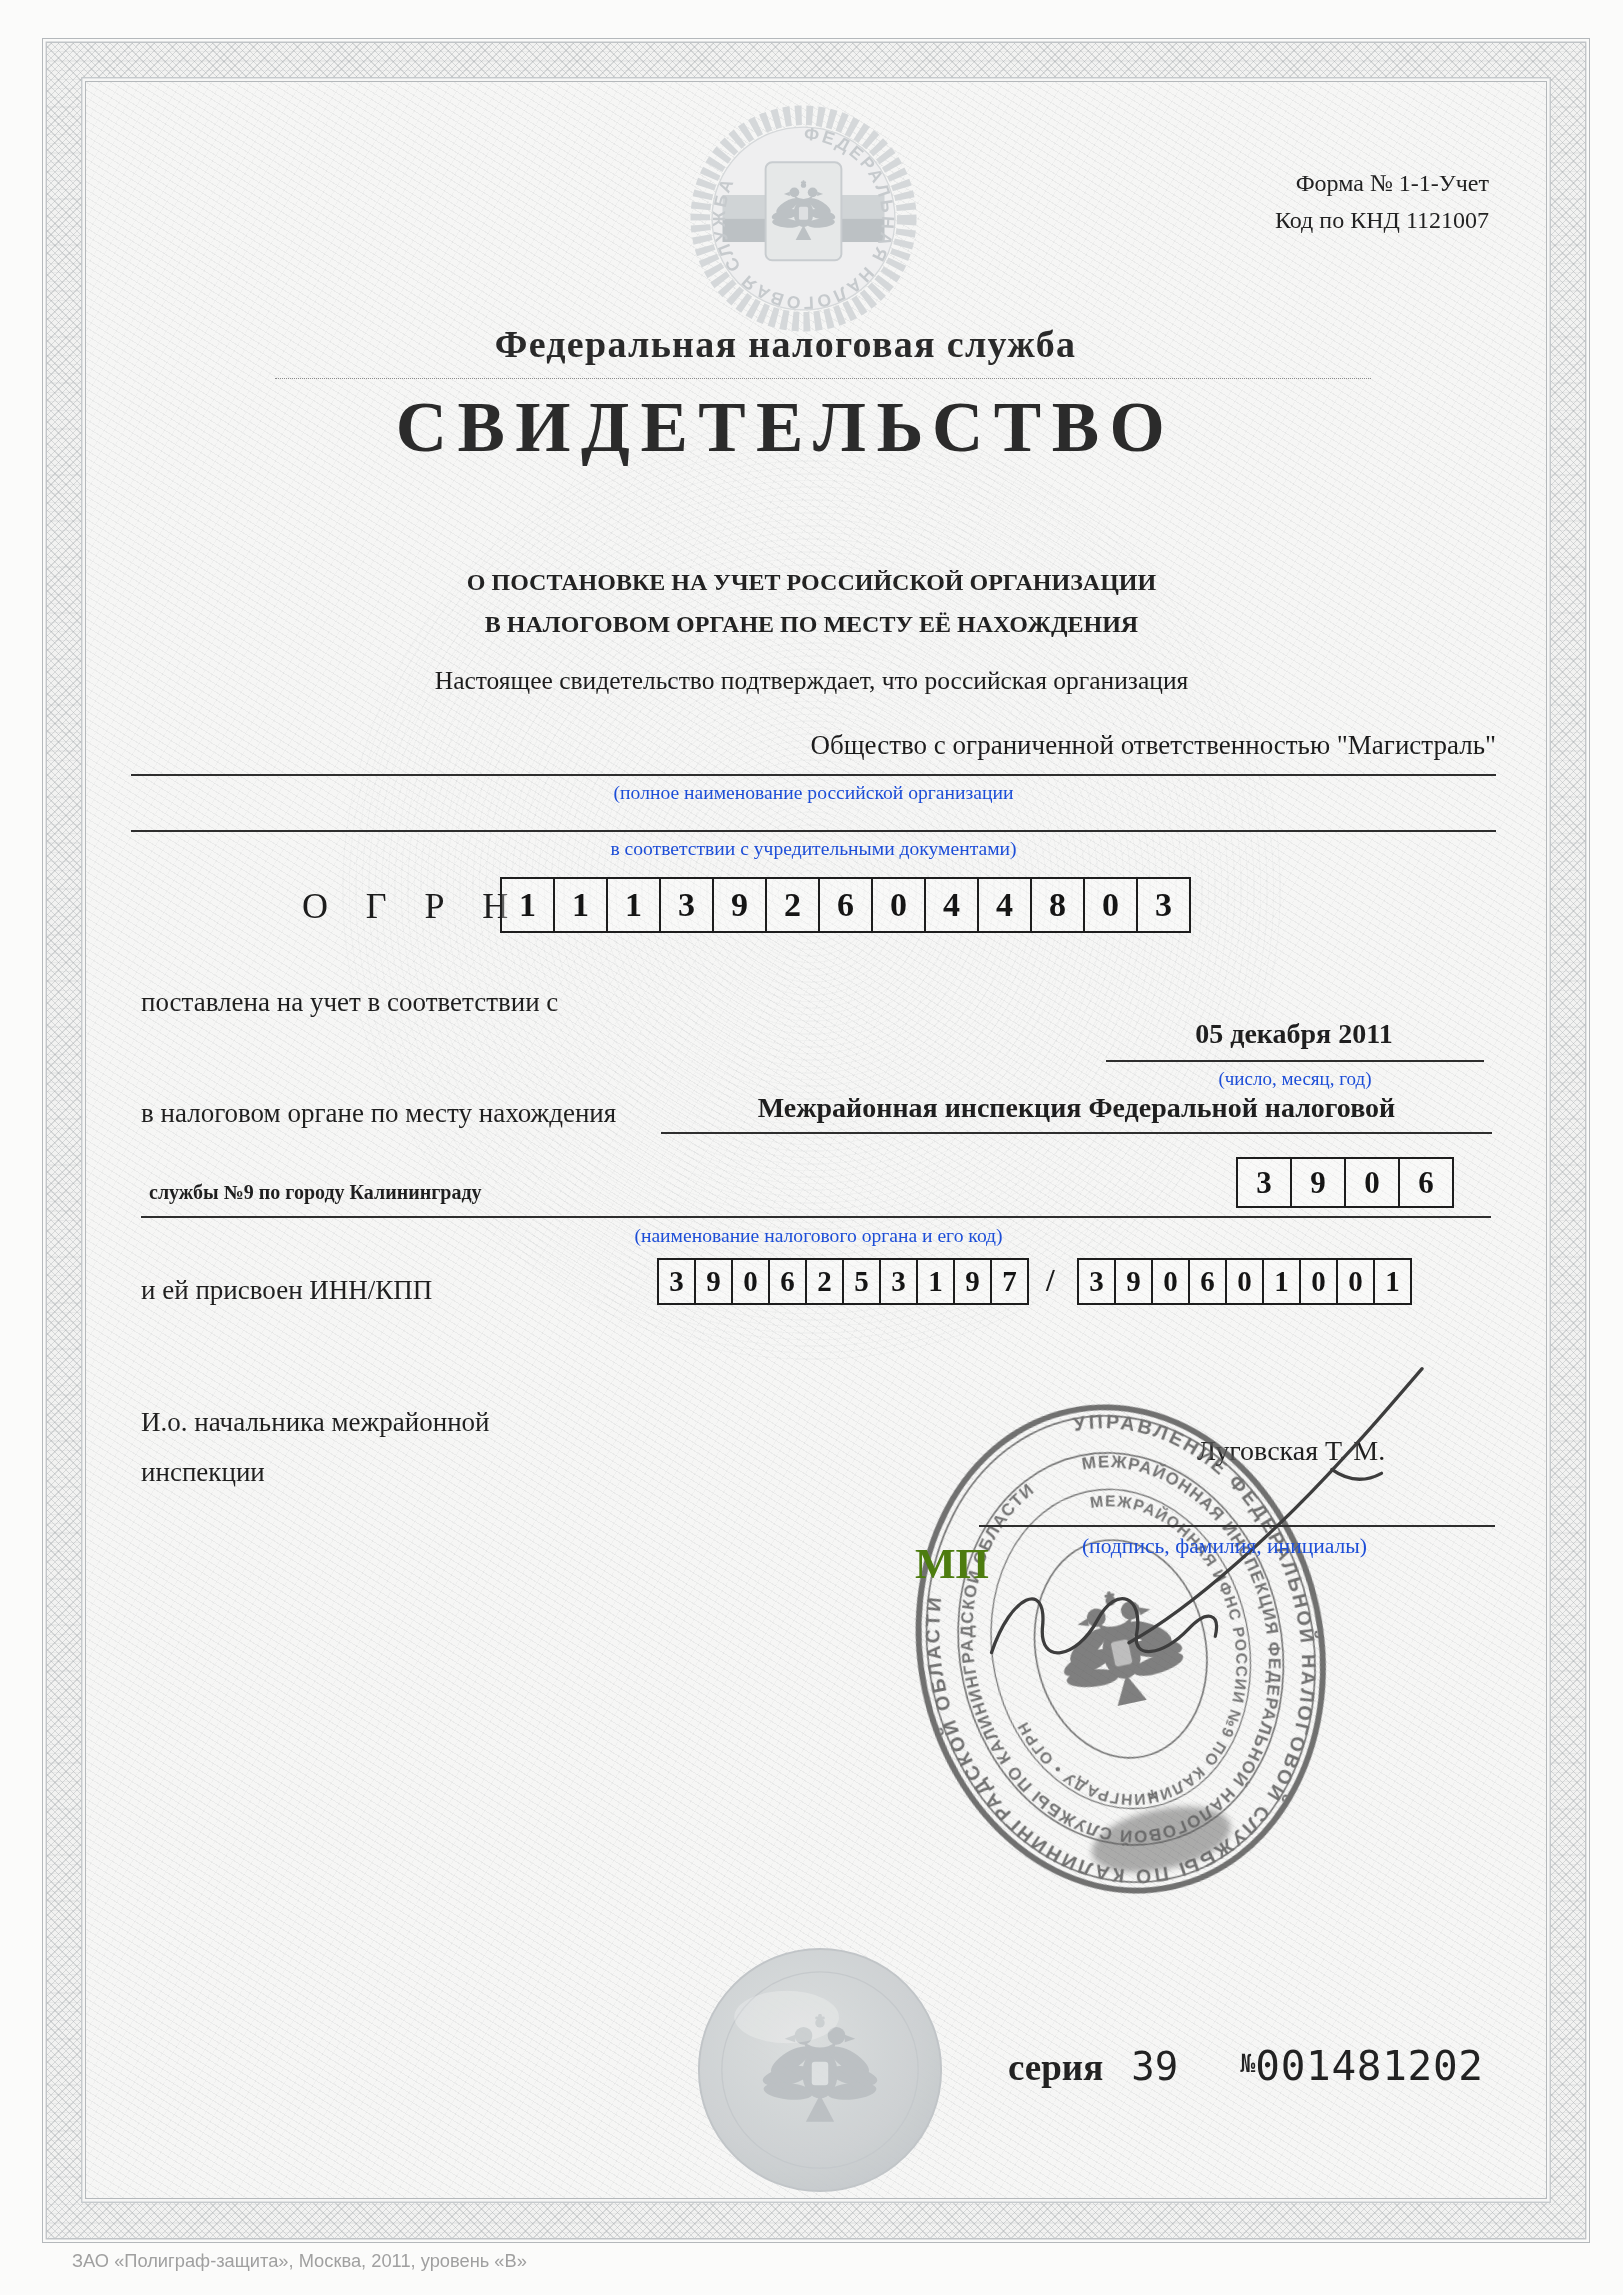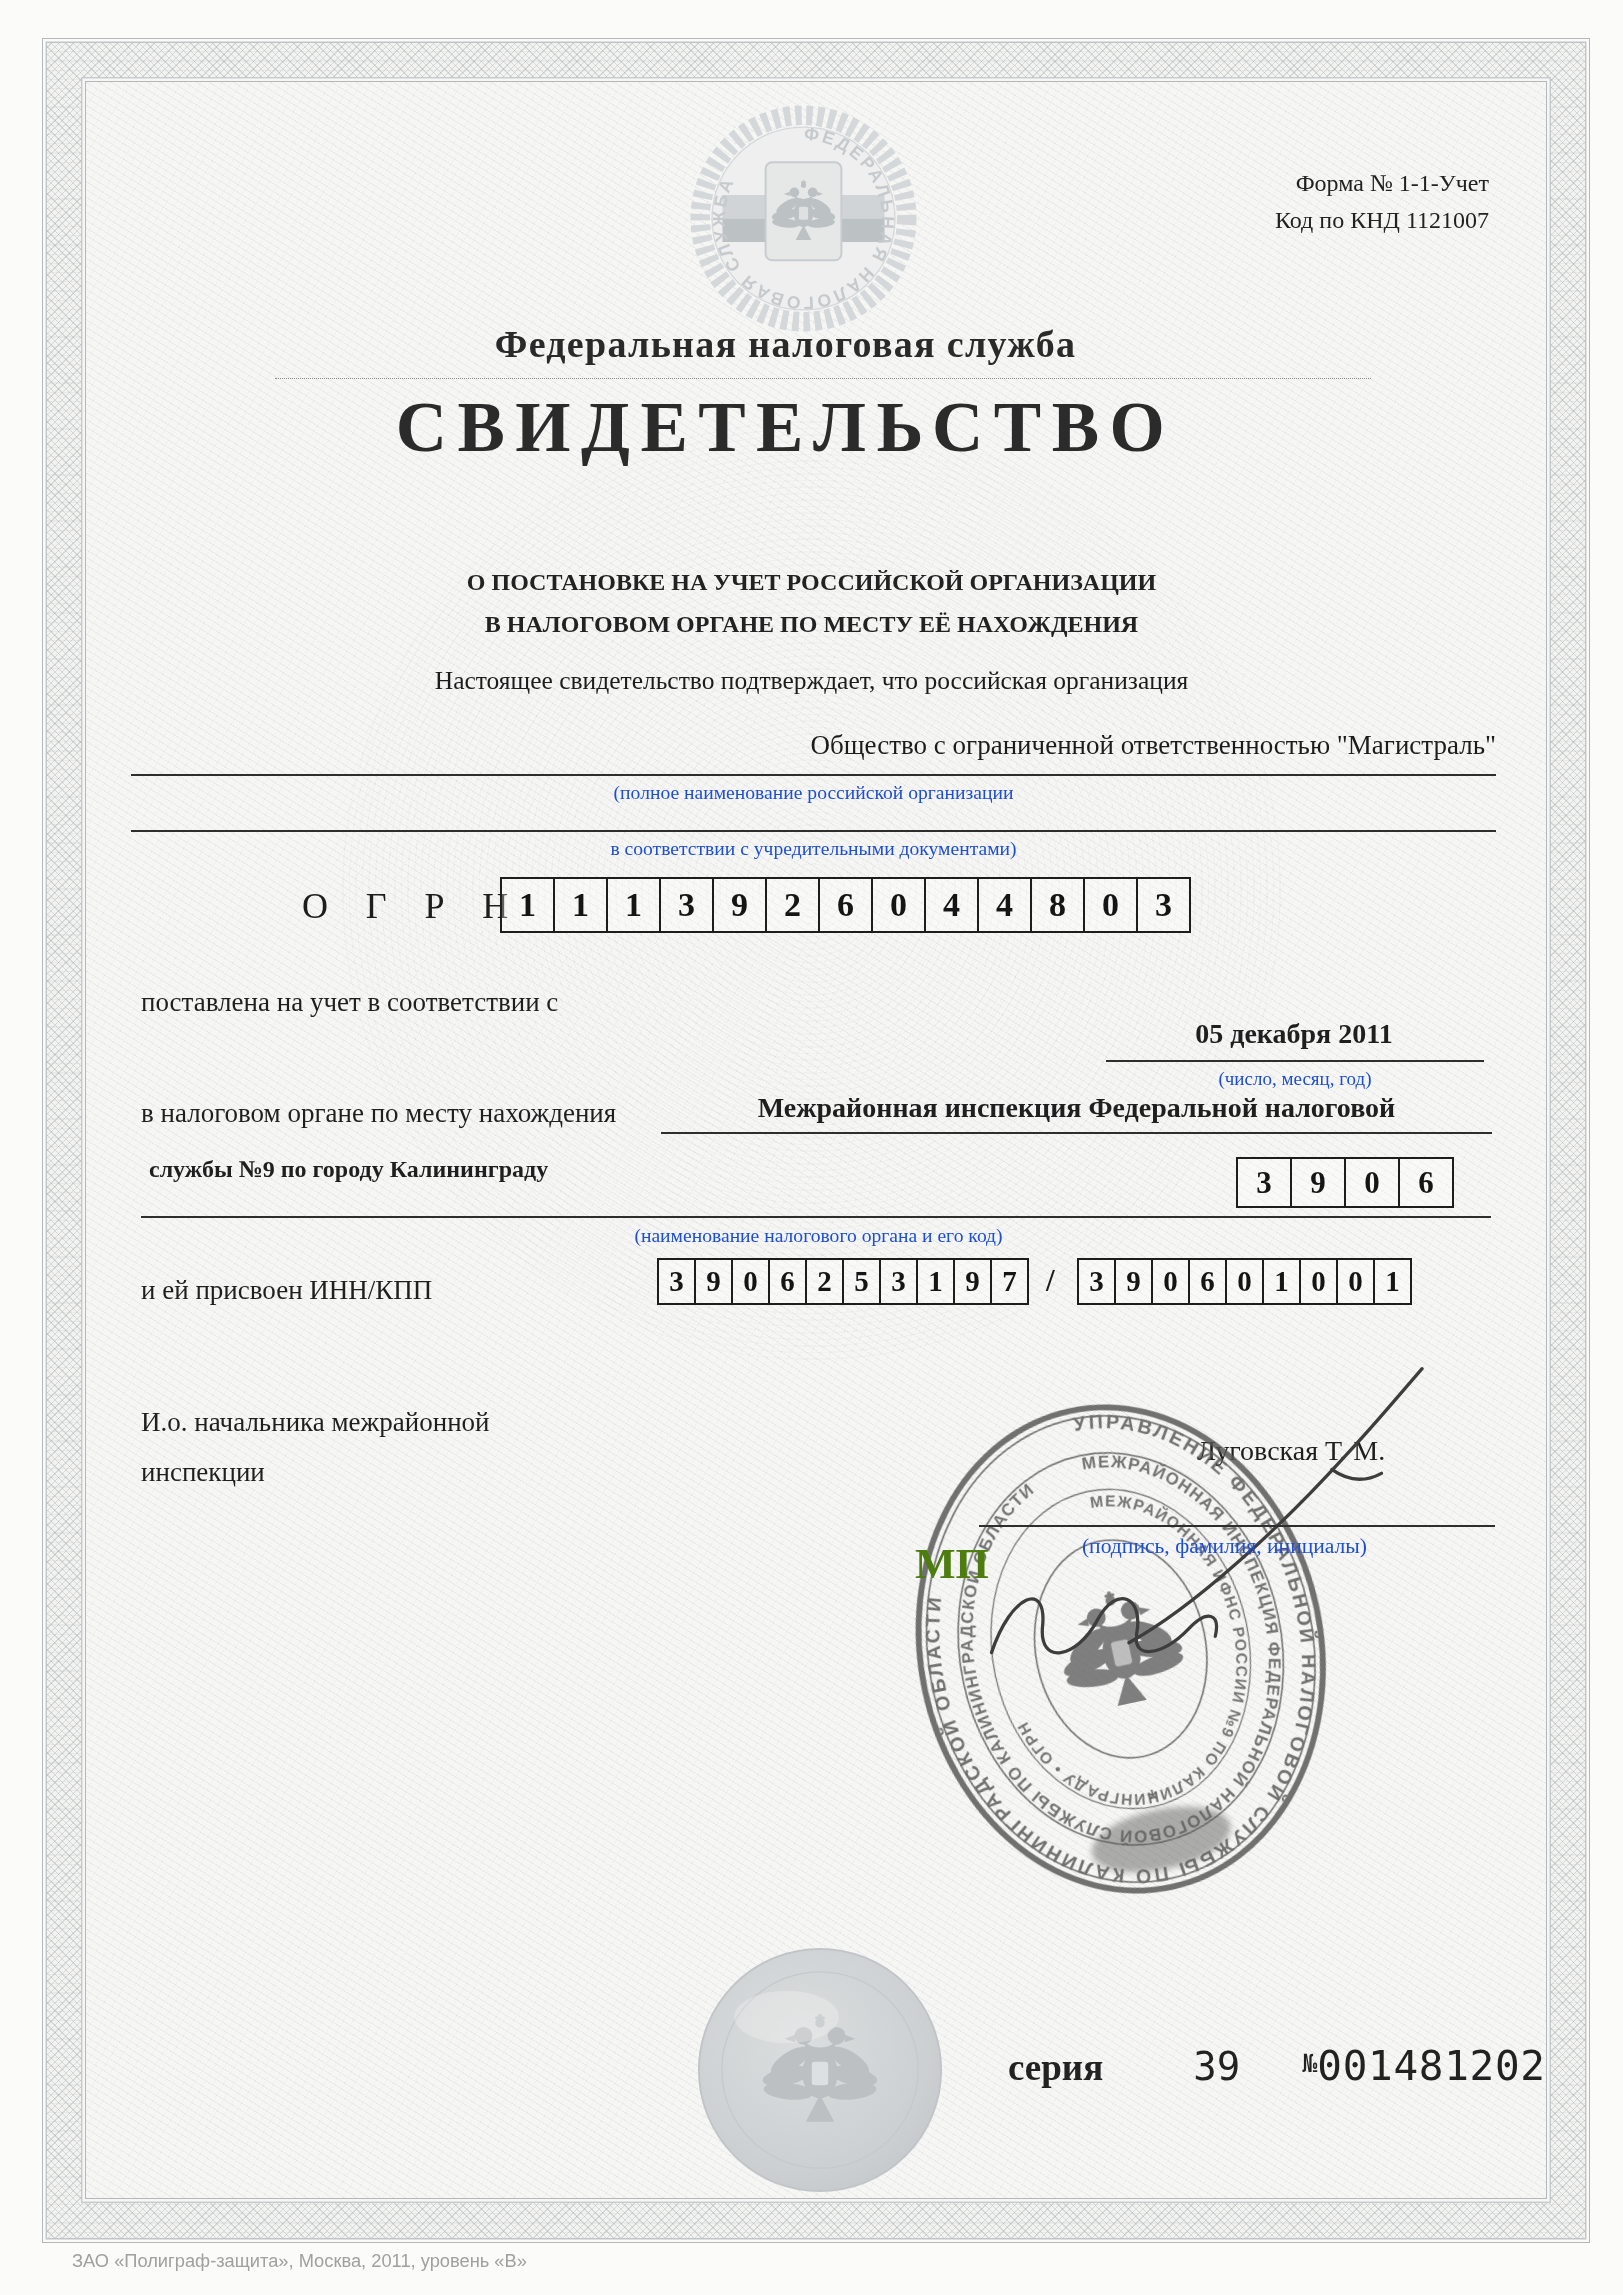--- a/index.html
+++ b/index.html
@@ -60,21 +60,21 @@
   
   .stamp-wrap{left:902px;top:1386px;width:439px;height:533px;transform:rotate(-12deg);
     filter:blur(0.5px);opacity:.82;}
   .sig-svg{left:913px;top:1345px;width:602px;height:432px;pointer-events:none;}
   .mp{left:915px;top:1539px;font-size:43px;font-weight:bold;color:#4d7c0f;z-index:6;}
   
   .seal-wrap{left:695px;top:1945px;width:250px;height:250px;opacity:.95;}
   
   .serial{top:2042px;left:1008px;display:flex;align-items:baseline;color:#222;}
   .serial .w1{font-size:37px;font-weight:bold;font-family:"Liberation Serif",serif;}
-  .serial .w2{font-size:39px;font-family:"DejaVu Sans Mono","Liberation Mono",monospace;margin-left:90px;}
+  .serial .w2{font-size:39px;font-family:"DejaVu Sans Mono","Liberation Mono",monospace;margin-left:28px;}
   .serial .nsign{font-size:25px;font-family:"DejaVu Sans Mono",monospace;margin-left:62px;transform:translateY(-7.9px);}
   .serial .w3{font-size:41px;font-family:"DejaVu Sans Mono","Liberation Mono",monospace;letter-spacing:0.7px;}
   .footer-credit{left:72px;top:2250px;font-family:"Liberation Sans",sans-serif;font-size:18.3px;color:#a0a0a0;}
   svg text{font-family:"Liberation Sans",sans-serif;}
 </style>
 </head>
 <body>
 
 <div class="page">
 
@@ -158,21 +158,21 @@
       <div class="digit-cell">3</div>
     </div>
 
   <div class="abs body-line" style="left:141px;top:987px;">поставлена  на учет в соответствии с</div>
   <div class="abs body-line bold" style="left:1106px;top:1018px;width:376px;text-align:center;font-size:28px;">05 декабря 2011</div>
   <div class="abs rule" style="left:1106px;top:1060px;width:378px;"></div>
   <div class="abs cap" style="left:1106px;top:1068px;width:378px;font-size:19px;">(число, месяц, год)</div>
   <div class="abs body-line" style="left:141px;top:1098px;">в налоговом органе по месту нахождения</div>
   <div class="abs body-line bold" style="left:661px;top:1092px;width:831px;text-align:center;font-size:28px;">Межрайонная инспекция Федеральной налоговой</div>
   <div class="abs rule" style="left:661px;top:1132px;width:831px;"></div>
-  <div class="abs body-line bold" style="left:149px;top:1156px;font-size:24px;">службы №9 по городу Калининграду</div>
+  <div class="abs body-line bold" style="left:149px;top:1181px;font-size:20px;">службы №9 по городу Калининграду</div>
   <div class="abs digit-row code-row" style="left:1236px;top:1157px;">
       <div class="digit-cell">3</div>
       <div class="digit-cell">9</div>
       <div class="digit-cell">0</div>
       <div class="digit-cell">6</div>
     </div>
   <div class="abs rule" style="left:141px;top:1216px;width:1350px;"></div>
   <div class="abs cap" style="left:262px;top:1225px;width:1113px;">(наименование налогового органа и его код)</div>
 
   <div class="abs body-line" style="left:141px;top:1275px;">и ей присвоен ИНН/КПП</div>

